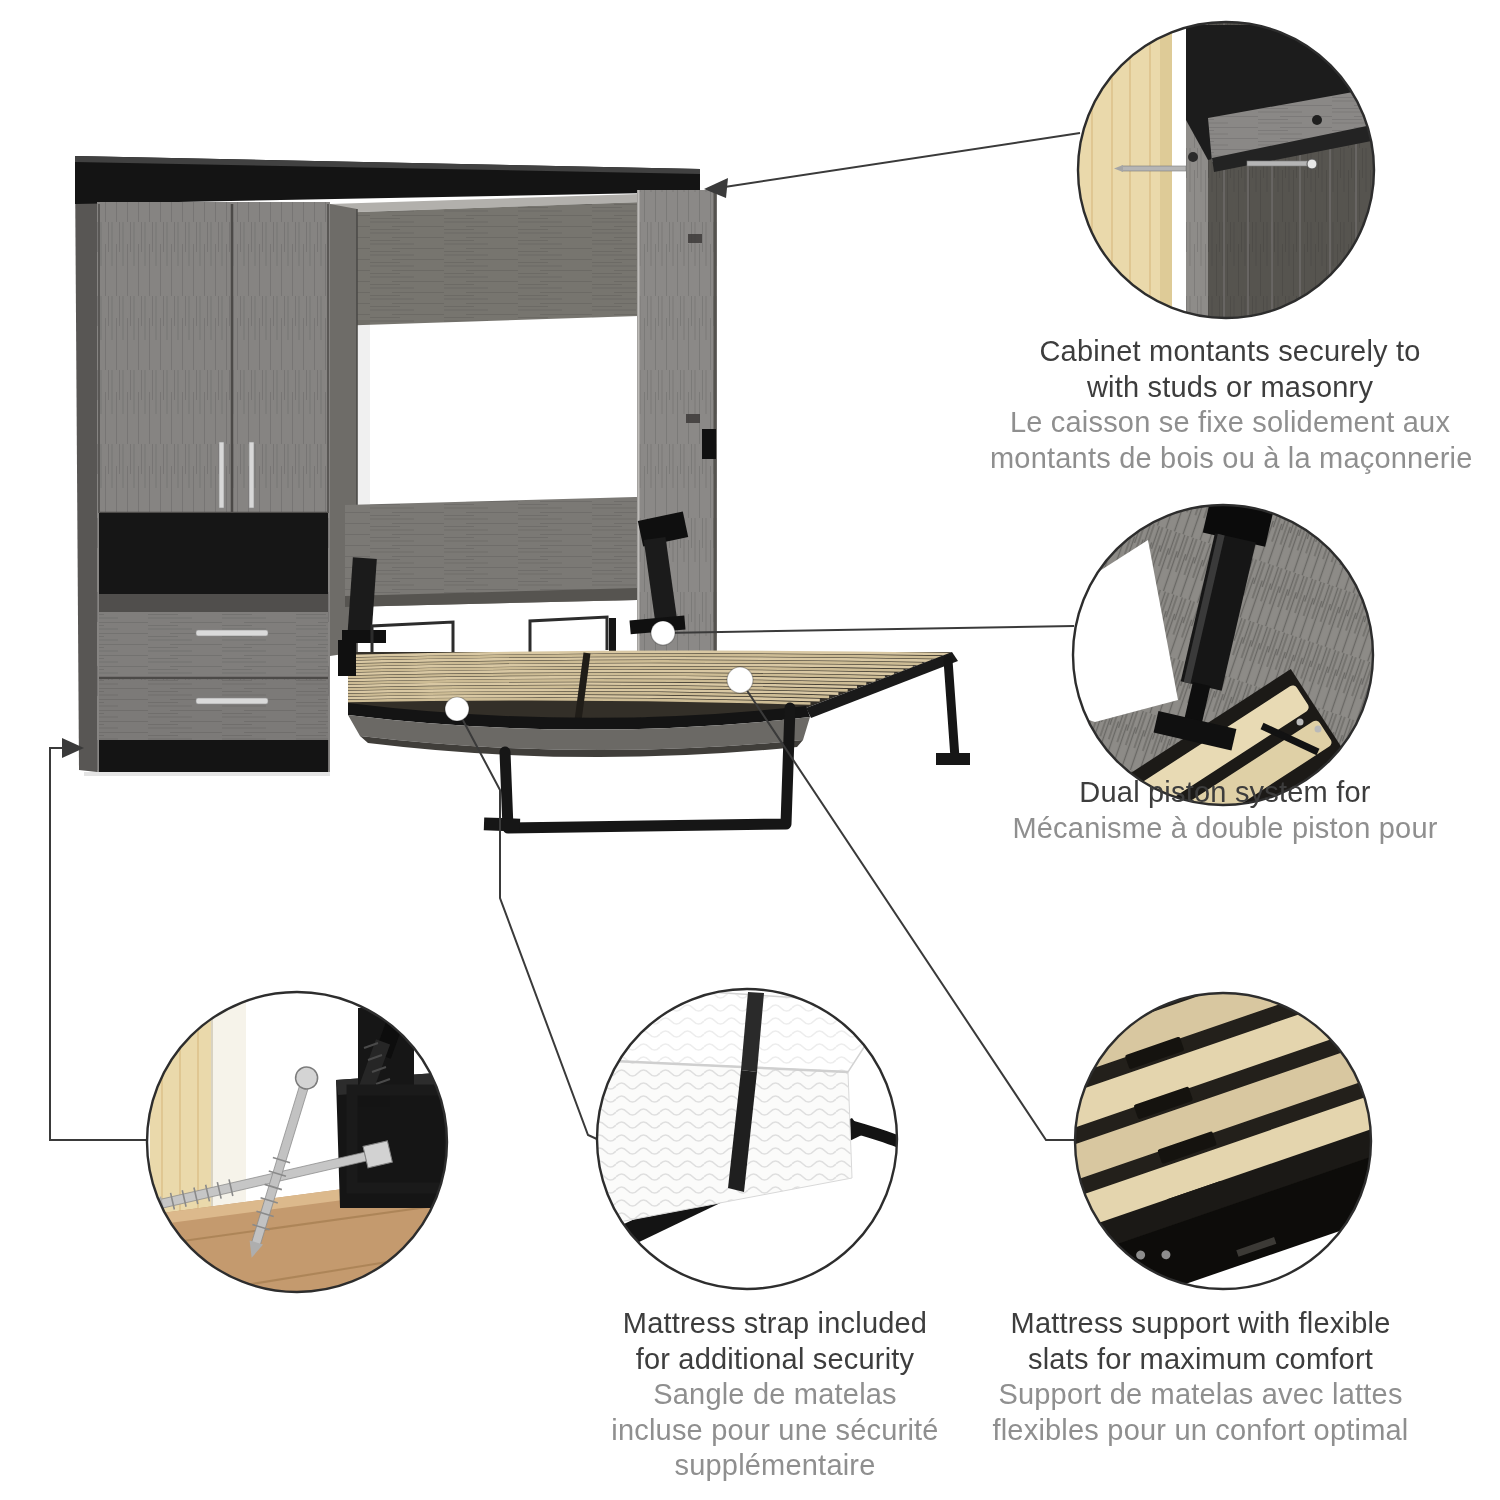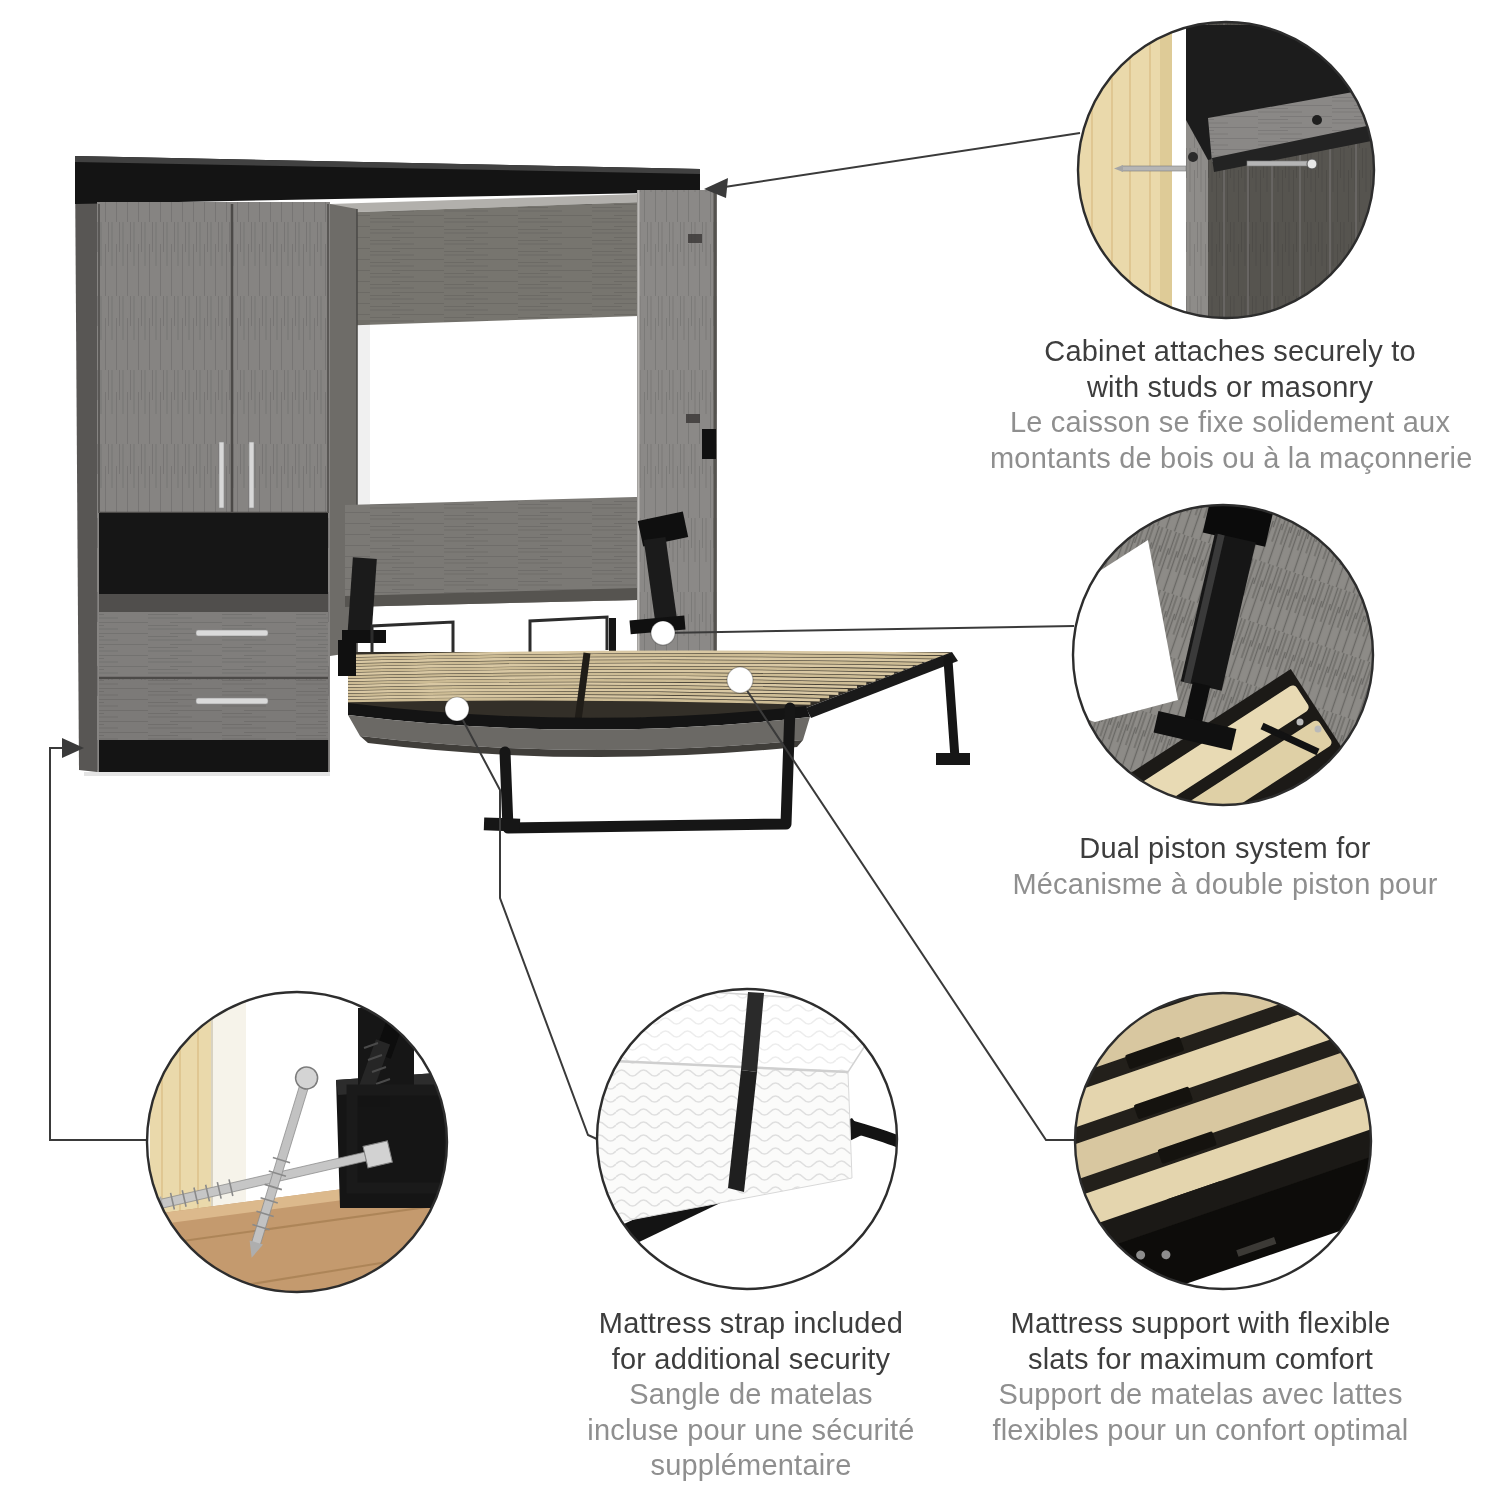--- a/index.html
+++ b/index.html
@@ -330,33 +330,33 @@
         <circle cx="1108" cy="1222" r="4.5" fill="#8d8d8d"></circle>
         <circle cx="1132" cy="1230" r="4.5" fill="#8d8d8d"></circle>
         <path d="M1200,1252 h40" stroke="#3c3a36" stroke-width="7"></path>
       </g>
     </g>
     <circle cx="1223" cy="1141" r="148" fill="none" stroke="var(--circle-border,#2d2d2d)" stroke-width="2.4"></circle>
   </g>
 </svg>
 
 <div class="callout-text" style="left:990px;top:334px;width:480px;">
-  <div class="line en">Cabinet attaches securely to</div>
+  <div class="line en">Cabinet montants securely to</div>
   <div class="line en">with studs or masonry</div>
   <div class="line fr">Le caisson se fixe solidement aux</div>
   <div class="line fr">montants de bois ou à la maçonnerie</div>
 </div>
 
-<div class="callout-text" style="left:990px;top:831px;width:470px;">
+<div class="callout-text" style="left:990px;top:775px;width:470px;">
   <div class="line en">Dual piston system for</div>
   <div class="line fr">Mécanisme à double piston pour</div>
 </div>
 
 
-<div class="callout-text" style="left:536px;top:1306px;width:430px;text-align:center;">
+<div class="callout-text" style="left:560px;top:1306px;width:430px;text-align:center;">
   <div class="line en">Mattress strap included</div>
   <div class="line en">for additional security</div>
   <div class="line fr">Sangle de matelas</div>
   <div class="line fr">incluse pour une sécurité</div>
   <div class="line fr">supplémentaire</div>
 </div>
 
 <div class="callout-text" style="left:948px;top:1306px;width:505px;">
   <div class="line en">Mattress support with flexible</div>
   <div class="line en">slats for maximum comfort</div>

